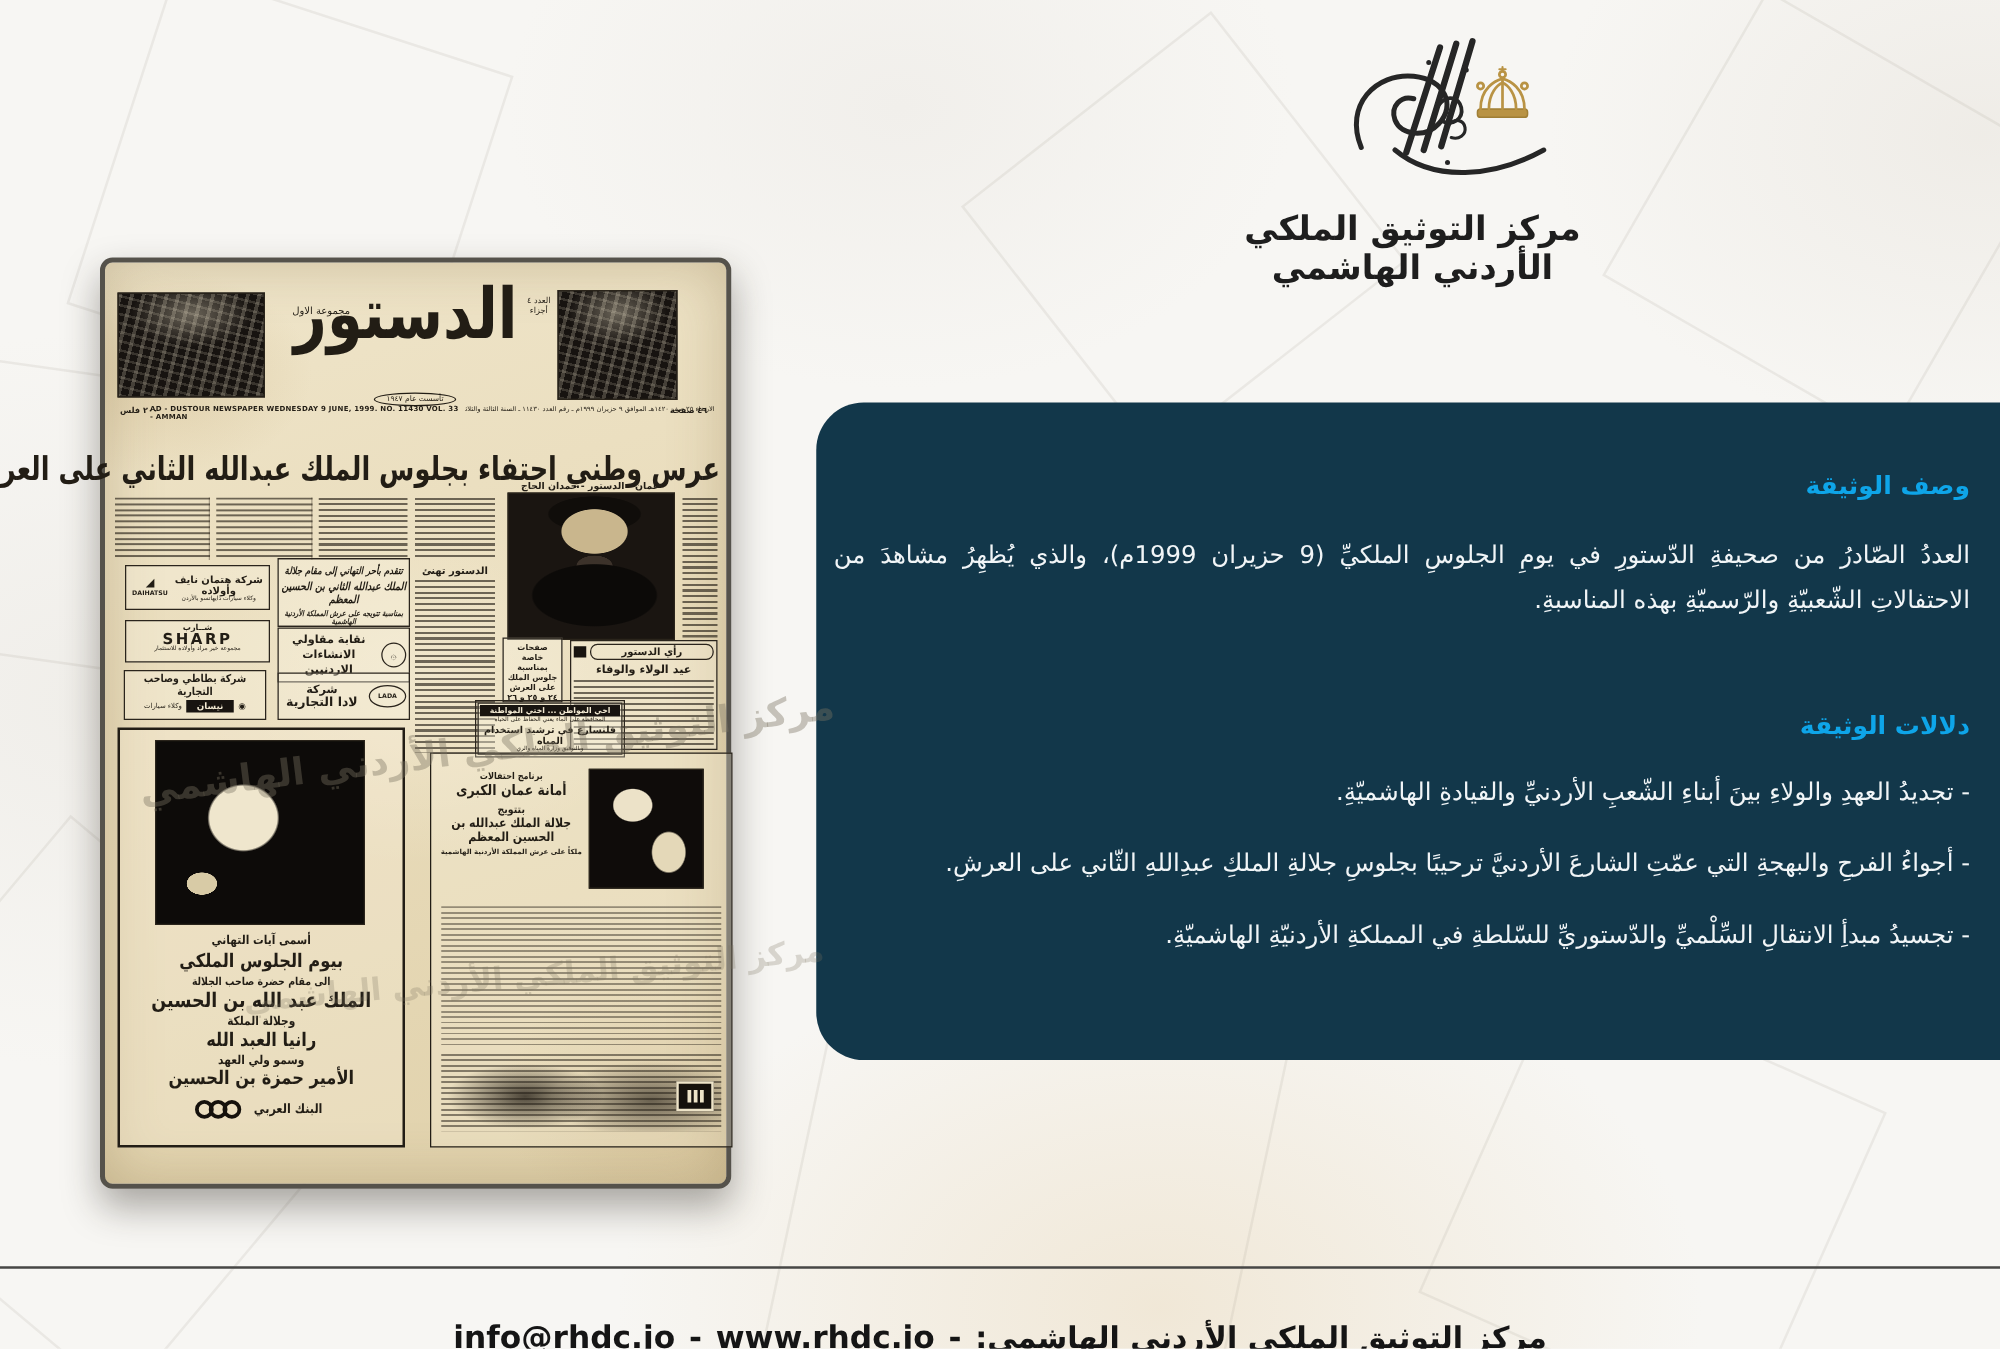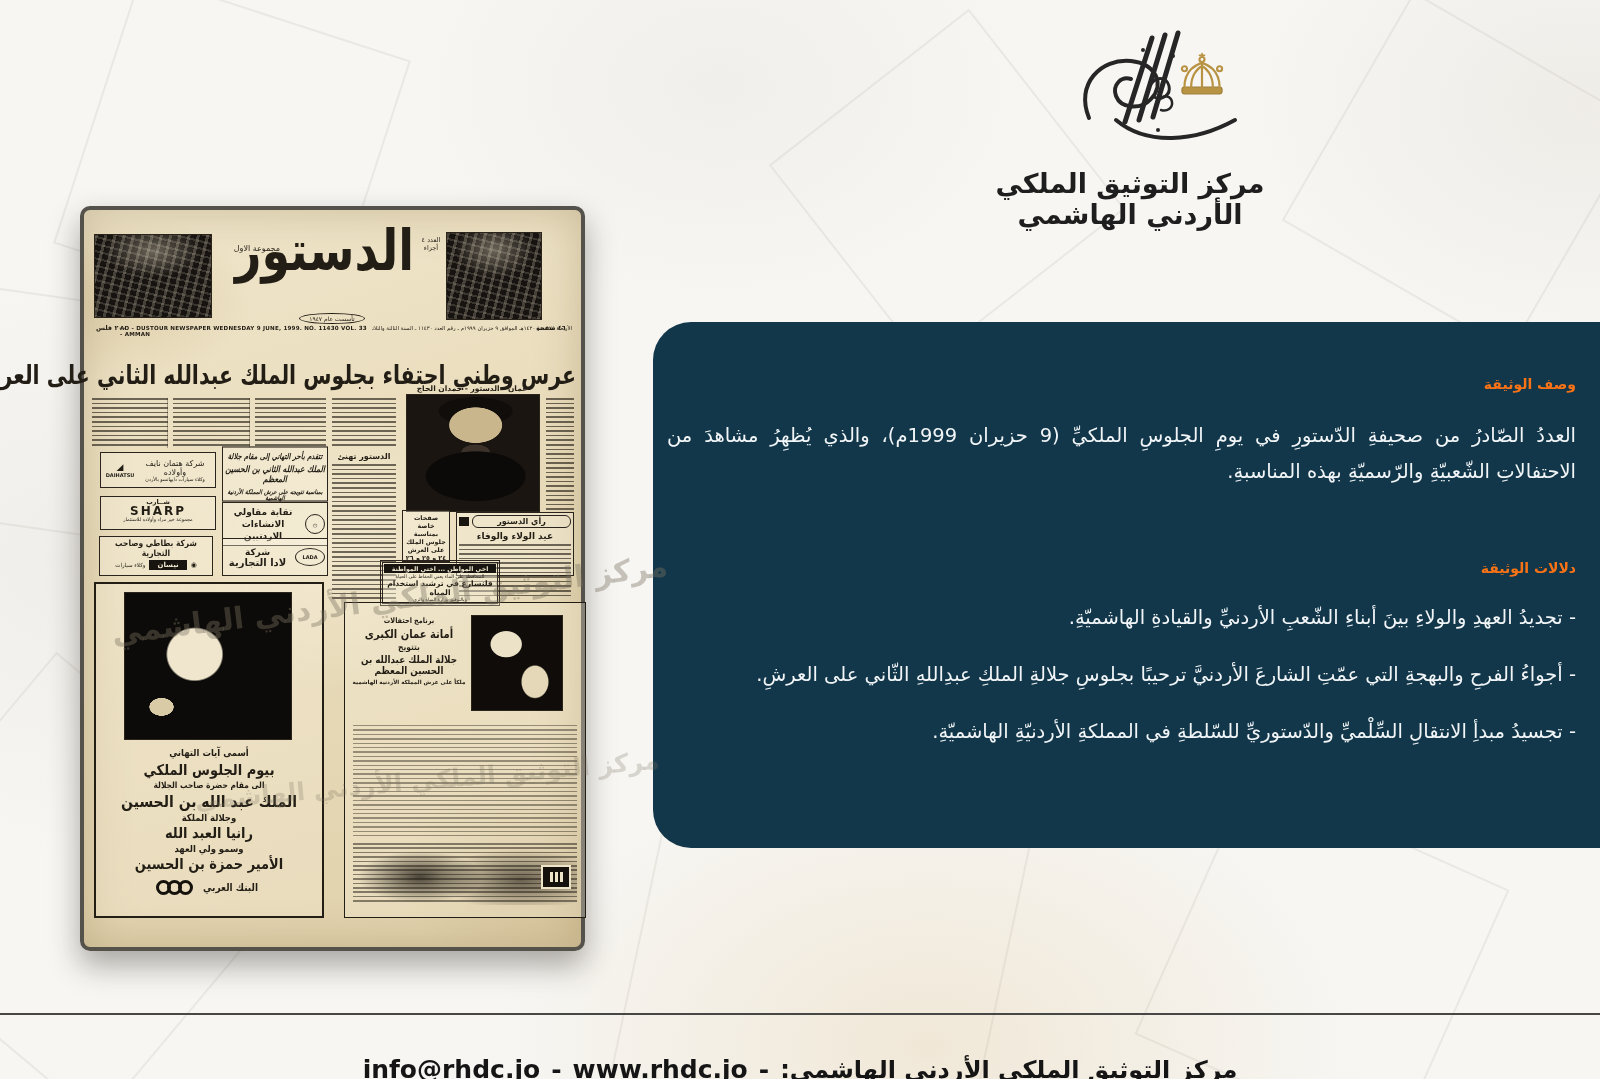--- a/index.html
+++ b/index.html
@@ -25,21 +25,21 @@
   
   .emblem{position:absolute;left:1055px;top:26px;width:190px;height:136px;}
   .crown{position:absolute;left:1172px;top:52px;width:60px;height:46px;}
   .brand{position:absolute;left:950px;top:168px;width:360px;text-align:center;
          font-size:27px;font-weight:bold;color:#1e1e1e;direction:rtl;letter-spacing:-.5px;}
 
   
   .panel{position:absolute;left:653px;top:322px;right:0;height:526px;background:#12374a;
          border-radius:38px 0 0 38px;color:#fff;direction:rtl;
          padding:54px 24px 0 14px;box-sizing:border-box;}
-  .panel h2{margin:0;font-size:14px;font-weight:bold;color:#f97316;}
+  .panel h2{margin:0;font-size:20px;font-weight:bold;color:#0ea5e9;}
   .panel .desc{margin:26px 0 0 0;font-size:19.5px;line-height:36px;color:#f1f5f7;
                text-align:justify;text-align-last:right;}
   .panel .sig-title{margin-top:70px;}
   .panel .bullet{margin-top:27px;font-size:19.5px;line-height:30px;color:#f1f5f7;}
 
   
   .footer{position:absolute;left:0;top:1013px;width:1600px;height:66px;border-top:2px solid #474745;
           display:flex;align-items:center;justify-content:center;}
   .footer .row{display:flex;direction:ltr;align-items:baseline;gap:11px;
                font-size:25px;font-weight:bold;color:#151515;}
@@ -167,21 +167,21 @@
     <div class="abs tinybold" style="left:318px;top:174px;width:140px;font-size:7.5px;text-align:center;">عمان - الدستور - حمدان الحاج</div>
     <div class="abs face" style="left:322px;top:184px;width:134px;height:118px;"></div>
     <div class="abs stripes" style="left:462px;top:188px;width:28px;height:112px;"></div>
 
     <div class="abs adbox" style="left:16px;top:242px;width:116px;height:36px;display:flex;flex-direction:row-reverse;align-items:center;padding:2px;">
       <div style="width:34px;text-align:center;">
         <div style="font-size:9px;">◢</div>
         <div style="font-size:5px;font-weight:bold;direction:ltr;">DAIHATSU</div>
       </div>
       <div style="flex:1;text-align:center;">
-        <div style="font-size:8px;font-weight:normal;">شركة هتمان نايف وأولاده</div>
+        <div style="font-size:8px;font-weight:bold;">شركة هتمان نايف وأولاده</div>
         <div style="font-size:4.8px;">وكلاء سيارات دايهاتسو بالأردن</div>
       </div>
     </div>
     <div class="abs adbox" style="left:16px;top:286px;width:116px;height:34px;text-align:center;padding:1px;">
       <div style="font-size:6.5px;font-weight:bold;">شــارب</div>
       <div style="font-size:12px;font-weight:bold;letter-spacing:2px;direction:ltr;line-height:11px;">SHARP</div>
       <div style="font-size:4.8px;">مجموعة خير مراد وأولاده للاستثمار</div>
     </div>
     <div class="abs adbox" style="left:15px;top:326px;width:114px;height:40px;text-align:center;padding:2px;">
       <div class="caltxt" style="font-size:7.5px;">شركة بطاطي وصاحب التجارية</div>
@@ -205,21 +205,21 @@
       <div style="flex:1;text-align:center;">
         <div style="font-size:9px;font-weight:bold;">شركة</div>
         <div style="font-size:10px;font-weight:bold;">لادا التجارية</div>
       </div>
       <div style="width:30px;height:18px;border:1.6px solid #2a241c;border-radius:50%;display:flex;align-items:center;justify-content:center;">
         <span style="font-size:5px;font-weight:bold;direction:ltr;">LADA</span>
       </div>
     </div>
 
     <div class="abs adbox" style="left:318px;top:300px;width:48px;height:52px;font-size:6.4px;font-weight:bold;text-align:center;padding:3px 2px;line-height:8px;">صفحات خاصة بمناسبة جلوس الملك على العرش ٢٤ و ٢٥ و ٢٦</div>
-    <div class="abs adbox" style="left:372px;top:302px;width:118px;height:64px;padding:2px;">
+    <div class="abs adbox" style="left:372px;top:302px;width:118px;height:88px;padding:2px;">
       <div style="display:flex;flex-direction:row-reverse;align-items:center;gap:3px;">
         <span class="blackbar" style="width:10px;height:9px;"></span>
         <span style="flex:1;border:1.4px solid #2a241c;border-radius:6px;text-align:center;font-size:8px;font-weight:bold;padding:1px 0;">رأي الدستور</span>
       </div>
       <div style="font-size:9px;font-weight:bold;text-align:center;margin:3px 0;">عيد الولاء والوفاء</div>
       <div class="stripes" style="height:52px;"></div>
     </div>
     <div class="abs" style="left:250px;top:352px;width:116px;height:42px;border:1.4px solid #2a241c;outline:1.4px solid #2a241c;outline-offset:1.5px;padding:1px;text-align:center;background:rgba(250,244,226,.4);margin-left:48px;">
       <div class="blackbar" style="font-size:6.2px;padding:1px 0;">اخي المواطن ... اختي المواطنة</div>
       <div style="font-size:4.8px;margin-top:1px;">المحافظة على الماء يعني الحفاظ على الحياة</div>

